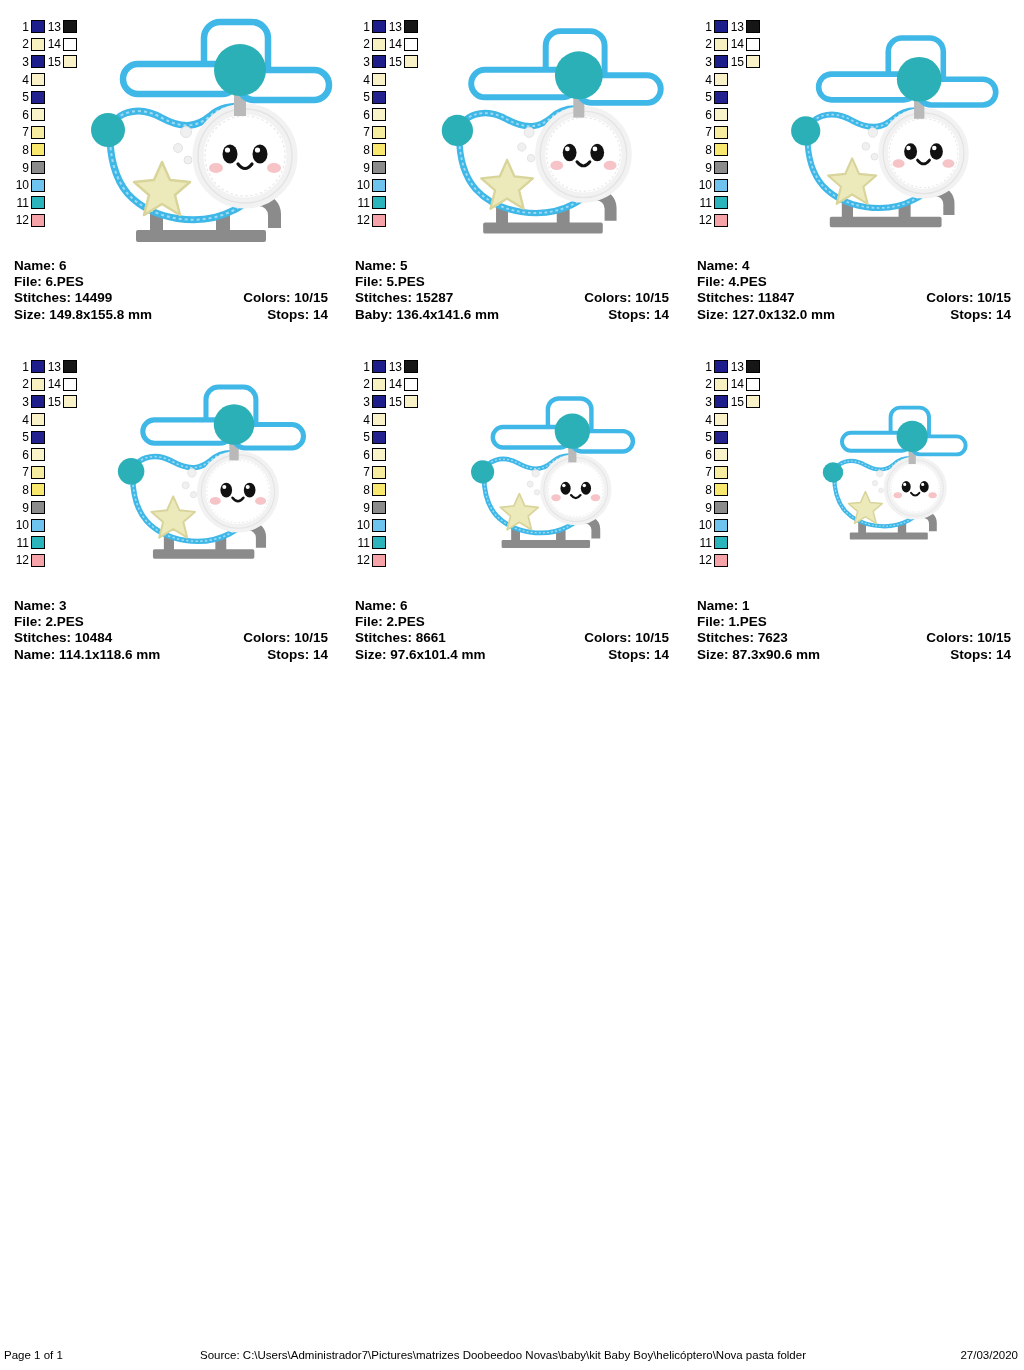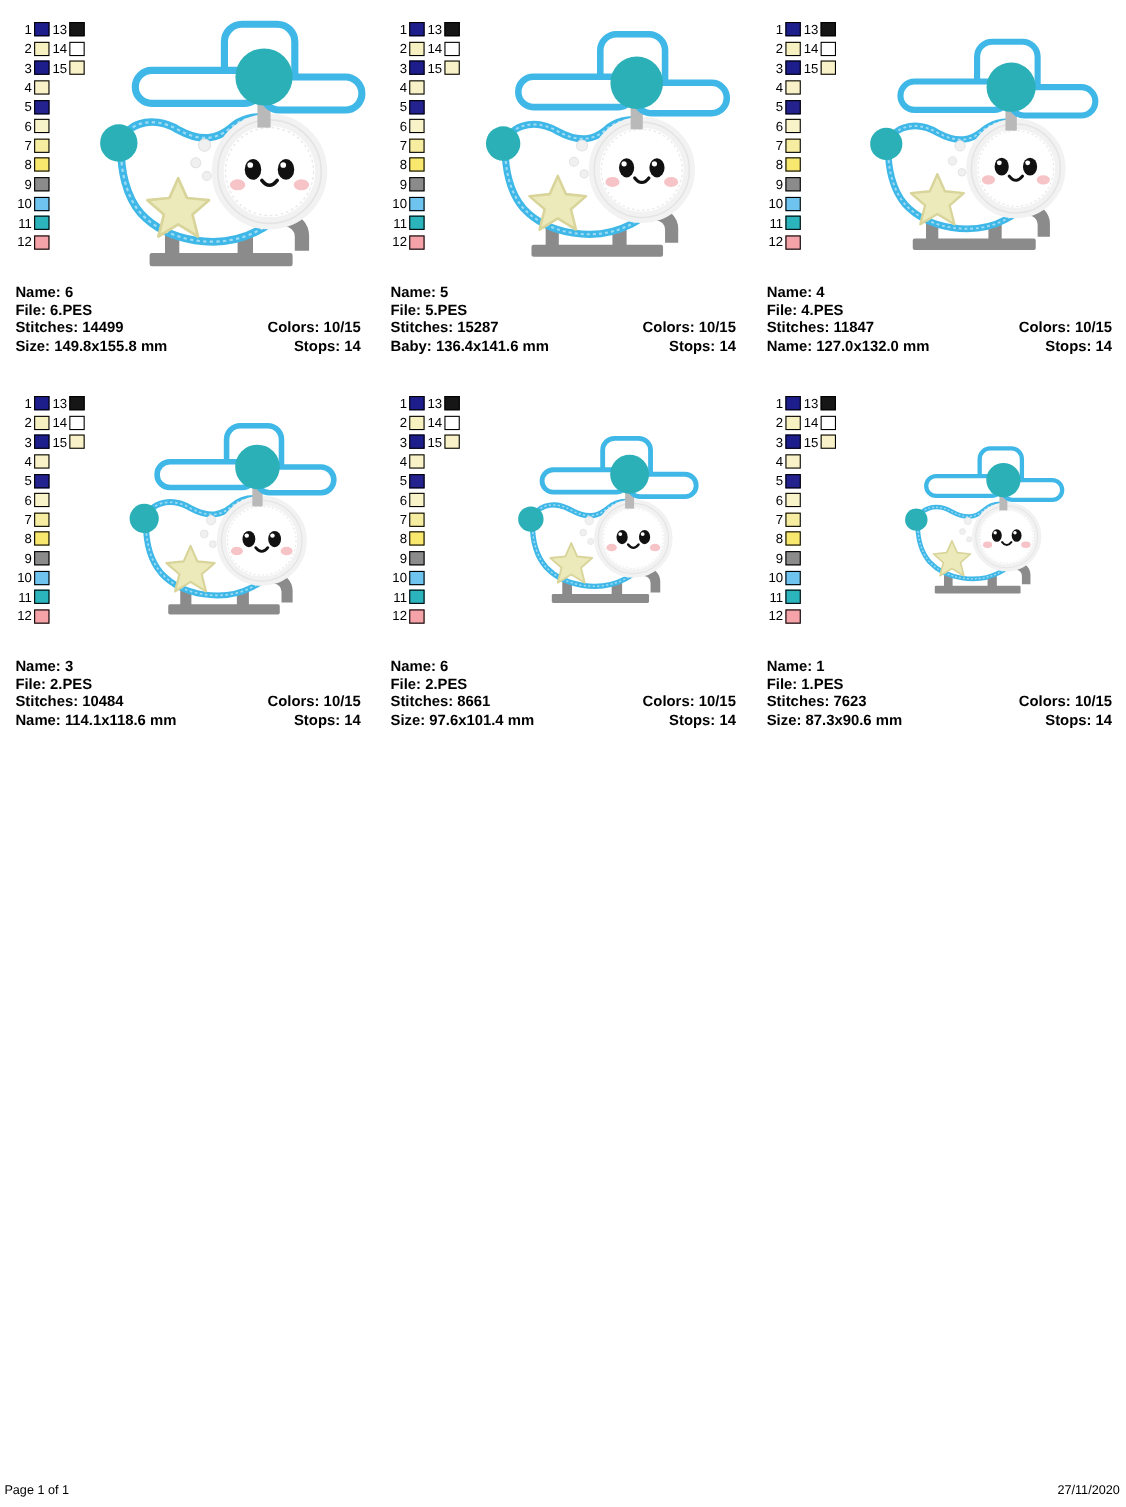--- a/index.html
+++ b/index.html
@@ -530,21 +530,21 @@
   </svg>
         </div>
         <div class="meta">
     <div class="meta-line">Name: 4</div>
     <div class="meta-line">File: 4.PES</div>
     <div class="meta-split">
       <span>Stitches: 11847</span>
       <span>Colors: 10/15</span>
     </div>
     <div class="meta-split">
-      <span>Name: 127.0x132.0 mm</span>
+      <span>Size: 127.0x132.0 mm</span>
       <span>Stops: 14</span>
     </div>
   </div>
       </div>
   </div>
 
   <div class="row row-1">
     <div class="cell cell-0">
         <div class="legend">
           <div class="legend-row">
@@ -959,16 +959,17 @@
     <div class="meta-split">
       <span>Size: 87.3x90.6 mm</span>
       <span>Stops: 14</span>
     </div>
   </div>
       </div>
   </div>
 
   <div class="footer">
     <span class="footer-page">Page 1 of 1</span>
-    <span class="footer-date">27/11/2020</span>
+    <span class="footer-src">Source: C:\Users\Administrador7\Pictures\matrizes Doobeedoo Novas\baby\kit Baby Boy\helicóptero\Nova pasta folder</span>
+    <span class="footer-date">27/03/2020</span>
   </div>
 
 </div>
 
 </body></html>

